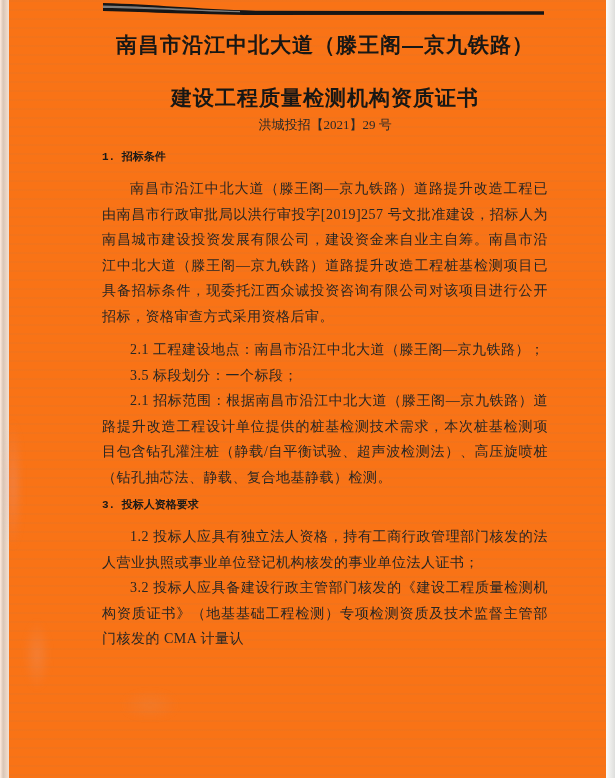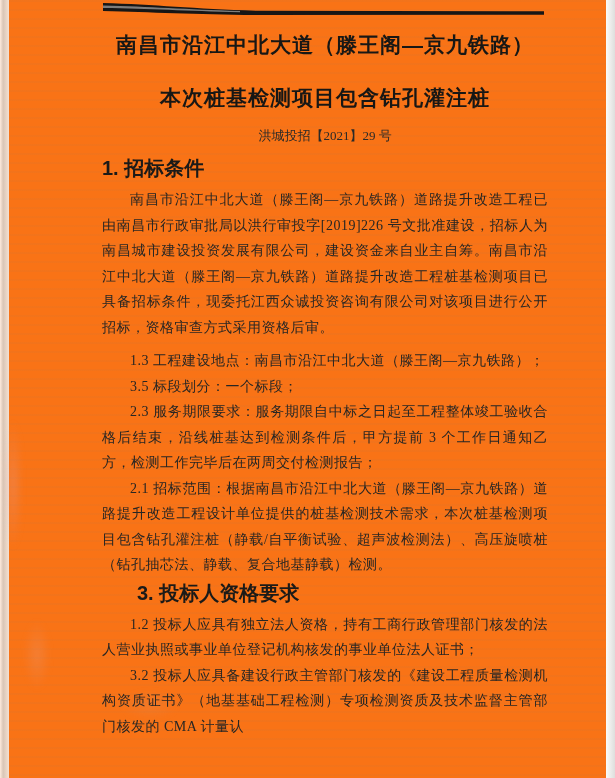--- a/index.html
+++ b/index.html
@@ -45,30 +45,30 @@
   }
   .title {
     font-family:"Liberation Sans","DejaVu Sans",sans-serif;
     font-weight:bold; font-size:21px; line-height:27px;
     text-align:center; color:#171715; letter-spacing:1px;
   }
   .title.t1 { margin:31px 0 0 0; }
   .title.t2 { margin:26px 0 0 0; }
   .title.t3 { margin:26px 0 0 0; letter-spacing:3px; }
   .docnum {
-    margin:16px 0 0 0; text-align:center;
+    margin:5px 0 0 0; text-align:center;
     font-size:13px; line-height:18px; color:#2b2a28;
   }
   .heading {
-    font-family:Liberation Sans, sans-serif;
-    font-weight:bold; font-size:20px; line-height:21px;
+    font-family:Liberation Mono, monospace;
+    font-weight:bold; font-size:11px; line-height:21px;
     color:#1b1a18; margin:9px 0 0 0;
   }
   .heading.h1 { margin-top:13px; }
-  .heading.h3 { margin-top:5px;margin-left:35px; }
+  .heading.h3 { margin-top:5px; }
   .para {
     font-size:14px; line-height:25.5px;
     text-align:justify; text-indent:2em;
     margin:0; color:#272624;
     letter-spacing:0.5px;
   }
   .para.first { margin-top:8px; }
 </style>
 </head>
 <body>
@@ -83,33 +83,32 @@
 
   <svg class="topline" width="615" height="26" viewBox="0 0 615 26" aria-hidden="true">
     <path d="M103,3 C155,4.5 195,9 258,10.8 L544,11.2 L544,14.8 L258,15
              C195,14.6 152,12.2 103,11 Z" fill="#161616"></path>
     <path d="M103,5.5 C150,6.5 185,9.5 240,11 L240,12.2 C185,11 150,8.5 103,8 Z" fill="#fbfbf9" opacity="0.45"></path>
   </svg>
 
   <div class="content">
 
     <div class="title t1">南昌市沿江中北大道（滕王阁—京九铁路）</div>
-    <div class="title t2">本次桩基检测项目包含钻孔灌注桩</div>
+    <div class="title t2">建设工程质量检测机构资质证书</div>
 
     <div class="docnum">洪城投招【2021】29 号</div>
 
     <div>
       <div class="heading h1">1. 招标条件</div>
-      <p class="para first">南昌市沿江中北大道（滕王阁—京九铁路）道路提升改造工程已由南昌市行政审批局以洪行审投字[2019]226 号文批准建设，招标人为南昌城市建设投资发展有限公司，建设资金来自业主自筹。南昌市沿江中北大道（滕王阁—京九铁路）道路提升改造工程桩基检测项目已具备招标条件，现委托江西众诚投资咨询有限公司对该项目进行公开招标，资格审查方式采用资格后审。</p>
+      <p class="para first">南昌市沿江中北大道（滕王阁—京九铁路）道路提升改造工程已由南昌市行政审批局以洪行审投字[2019]257 号文批准建设，招标人为南昌城市建设投资发展有限公司，建设资金来自业主自筹。南昌市沿江中北大道（滕王阁—京九铁路）道路提升改造工程桩基检测项目已具备招标条件，现委托江西众诚投资咨询有限公司对该项目进行公开招标，资格审查方式采用资格后审。</p>
     </div>
 
     <div>
-      <p class="para first">1.3 工程建设地点：南昌市沿江中北大道（滕王阁—京九铁路）；</p>
+      <p class="para first">2.1 工程建设地点：南昌市沿江中北大道（滕王阁—京九铁路）；</p>
       <p class="para">3.5 标段划分：一个标段；</p>
-      <p class="para">2.3 服务期限要求：服务期限自中标之日起至工程整体竣工验收合格后结束，沿线桩基达到检测条件后，甲方提前 3 个工作日通知乙方，检测工作完毕后在两周交付检测报告；</p>
       <p class="para">2.1 招标范围：根据南昌市沿江中北大道（滕王阁—京九铁路）道路提升改造工程设计单位提供的桩基检测技术需求，本次桩基检测项目包含钻孔灌注桩（静载/自平衡试验、超声波检测法）、高压旋喷桩（钻孔抽芯法、静载、复合地基静载）检测。</p>
     </div>
 
     <div>
       <div class="heading h3">3. 投标人资格要求</div>
       <p class="para first">1.2 投标人应具有独立法人资格，持有工商行政管理部门核发的法人营业执照或事业单位登记机构核发的事业单位法人证书；</p>
       <p class="para">3.2 投标人应具备建设行政主管部门核发的《建设工程质量检测机构资质证书》（地基基础工程检测）专项检测资质及技术监督主管部门核发的 CMA 计量认</p>
     </div>
 
   </div>

